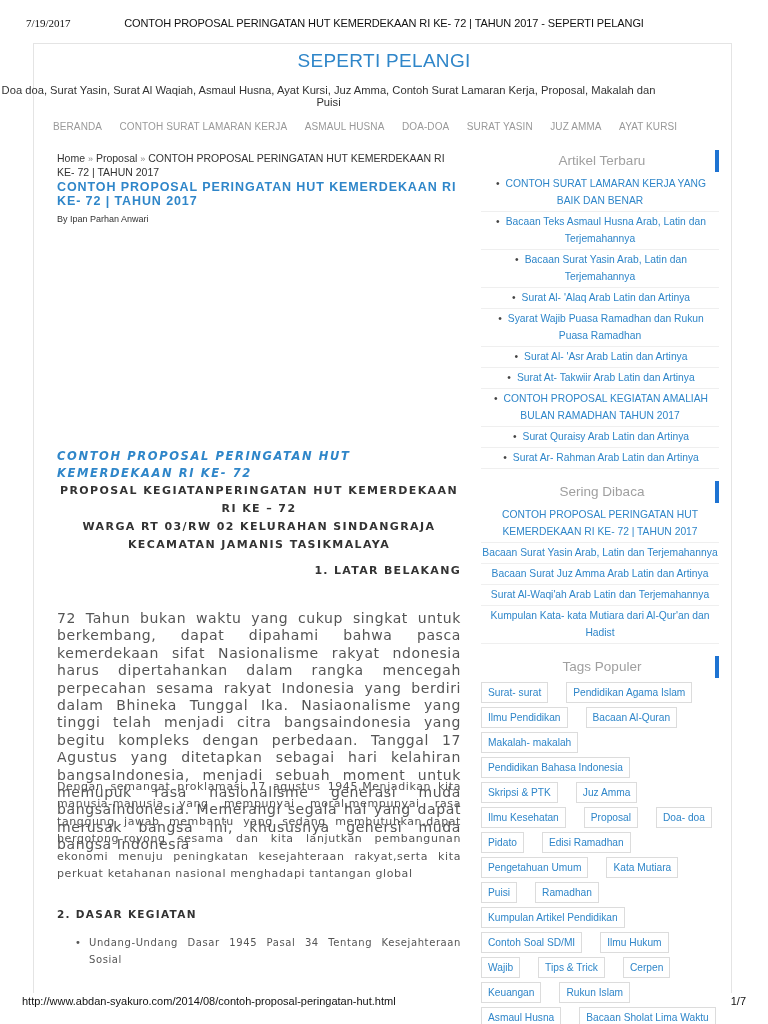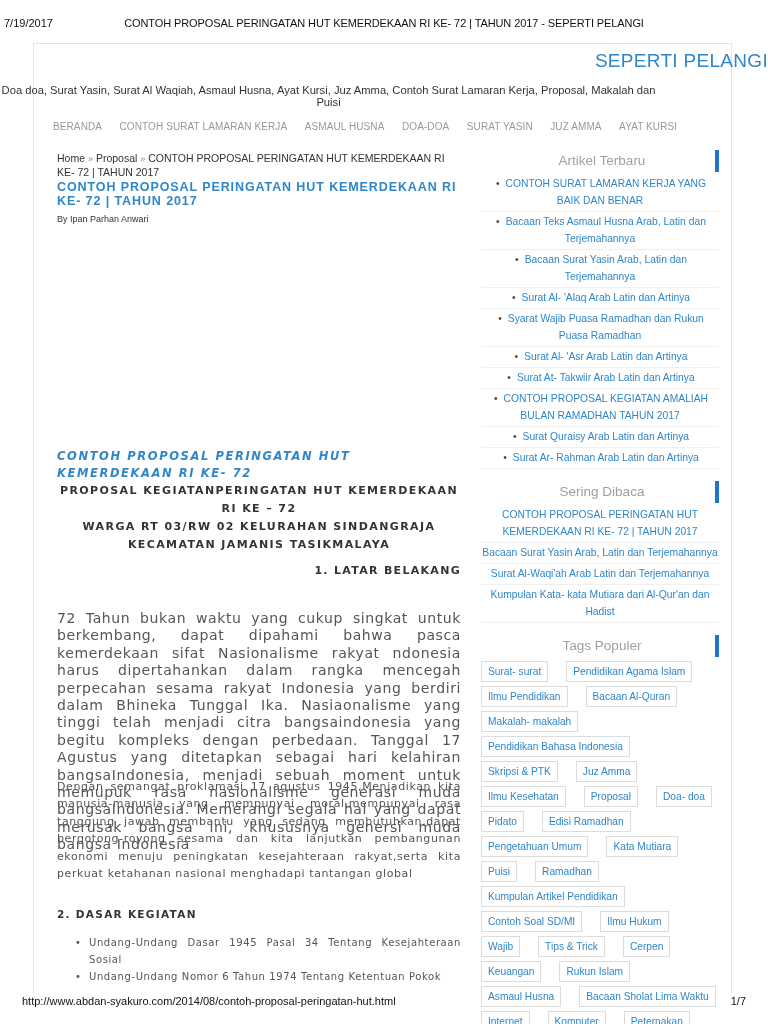--- a/index.html
+++ b/index.html
@@ -1,29 +1,29 @@
 <!DOCTYPE html>
 <html><head>
 <meta charset="utf-8">
 <style>
   * { box-sizing: border-box; margin: 0; padding: 0; }
   html, body { width: 768px; height: 1024px; background: #ffffff; overflow: hidden; }
   body { position: relative; font-family: "Liberation Sans", sans-serif; color: #333; }
 
   .print-header { position: absolute; top: 17px; left: 0; width: 768px; height: 16px; font-size: 11px; color: #111; }
-  .print-date { position: absolute; left: 4px; top: 0; }
+  .print-date { position: absolute; left: 26px; top: 0; font-family: Liberation Serif, serif; }
   .print-title { position: absolute; left: 0; right: 0; text-align: center; top: 0; letter-spacing: -0.1px; }
 
   .print-footer { position: absolute; top: 995px; left: 0; width: 768px; font-size: 11px; color: #111; }
   .print-url { position: absolute; left: 22px; }
   .print-page { position: absolute; right: 22px; }
 
   .frame { position: absolute; left: 33px; top: 43px; width: 699px; height: 950px; border: 1px solid #e4e4e4; border-bottom: none; }
 
-  .site-title { position: absolute; top: 50px; left: 0; width: 768px; text-align: right; font-size: 19px; color: #2f86c9; letter-spacing: 0.3px; }
+  .site-title { position: absolute; top: 50px; left: 0; width: 768px; text-align: center; font-size: 19px; color: #2f86c9; letter-spacing: 0.3px; }
   .site-desc { position: absolute; top: 84px; left: 0; width: 657px; text-align: center; font-size: 11.2px; color: #333; }
 
   .nav { position: absolute; top: 121px; left: 53px; display: flex; gap: 0; font-size: 10px; color: #999; letter-spacing: 0.1px; }
   .nav span { margin-right: 17.5px; }
 
   .breadcrumb { position: absolute; top: 152px; left: 57px; width: 405px; font-size: 10.5px; line-height: 13px; color: #333; }
   .post-title { position: absolute; top: 180px; left: 57px; width: 410px; font-size: 12.5px; font-weight: bold; line-height: 14px; color: #2f86c9; letter-spacing: 0.9px; }
   .byline { position: absolute; top: 214px; left: 57px; font-size: 9px; color: #333; }
 
   .content { position: absolute; left: 57px; width: 404px; font-family: "DejaVu Sans", sans-serif; color: #555; }
@@ -85,21 +85,20 @@
 <div class="content c-center">
   <div>PROPOSAL KEGIATANPERINGATAN HUT KEMERDEKAAN RI KE – 72</div>
   <div>WARGA RT 03/RW 02 KELURAHAN SINDANGRAJA KECAMATAN JAMANIS TASIKMALAYA</div>
 </div>
 <div class="content c-sec1">1. LATAR BELAKANG</div>
 <p class="content c-para1">72 Tahun bukan waktu yang cukup singkat untuk berkembang, dapat dipahami bahwa pasca kemerdekaan sifat Nasionalisme rakyat ndonesia harus dipertahankan dalam rangka mencegah perpecahan sesama rakyat Indonesia yang berdiri dalam Bhineka Tunggal Ika. Nasiaonalisme yang tinggi telah menjadi citra bangsaindonesia yang begitu kompleks dengan perbedaan. Tanggal 17 Agustus yang ditetapkan sebagai hari kelahiran bangsaIndonesia, menjadi sebuah moment untuk memupuk rasa nasionalisme generasi muda bangsaIndonesia. Memerangi segala hal yang dapat merusak bangsa ini, khususnya genersi muda bangsa Indonesia</p>
 <p class="content c-para2">Dengan semangat proklamasi 17 agustus 1945,Menjadikan kita manusia-manusia yang mempunyai moral,mempunyai rasa tanggung jawab membantu yang sedang membutuhkan,dapat bergotong-royong sesama dan kita lanjutkan pembangunan ekonomi menuju peningkatan kesejahteraan rakyat,serta kita perkuat ketahanan nasional menghadapi tantangan global</p>
 <div class="content c-sec2">2. DASAR KEGIATAN</div>
 <ul class="content c-list">
   <li>Undang-Undang Dasar 1945 Pasal 34 Tentang Kesejahteraan Sosial</li>
-  <li>Undang-Undang Nomor 6 Tahun 1974 Tentang Ketentuan Pokok</li>
 </ul>
 
 <aside class="sidebar">
   <div class="widget-head">
     <span>Artikel Terbaru</span>
     <span class="widget-bar"></span>
   </div>
   <ul class="recent-list">
     <li><span class="dot">•</span><span>CONTOH SURAT LAMARAN KERJA YANG BAIK DAN BENAR</span></li>
     <li><span class="dot">•</span><span>Bacaan Teks Asmaul Husna Arab, Latin dan Terjemahannya</span></li>
@@ -113,20 +112,21 @@
     <li><span class="dot">•</span><span>Surat Ar- Rahman Arab Latin dan Artinya</span></li>
   </ul>
 
   <div class="widget-head" style="margin-top:12px;">
     <span>Sering Dibaca</span>
     <span class="widget-bar"></span>
   </div>
   <ul class="popular-list">
     <li>CONTOH PROPOSAL PERINGATAN HUT KEMERDEKAAN RI KE- 72 | TAHUN 2017</li>
     <li>Bacaan Surat Yasin Arab, Latin dan Terjemahannya</li>
+    <li>Bacaan Surat Juz Amma Arab Latin dan Artinya</li>
     <li>Surat Al-Waqi'ah Arab Latin dan Terjemahannya</li>
     <li>Kumpulan Kata- kata Mutiara dari Al-Qur'an dan Hadist</li>
   </ul>
 
   <div class="widget-head" style="margin-top:12px;">
     <span>Tags Populer</span>
     <span class="widget-bar"></span>
   </div>
   <div class="tags">
     <span class="tag">Surat- surat</span>

